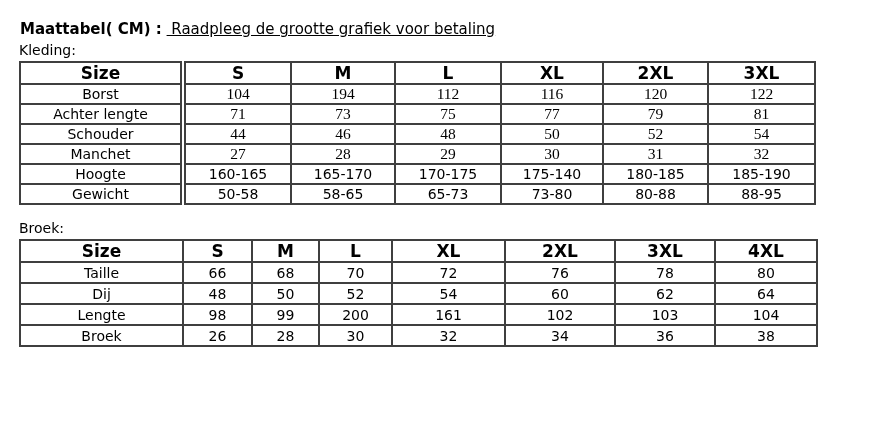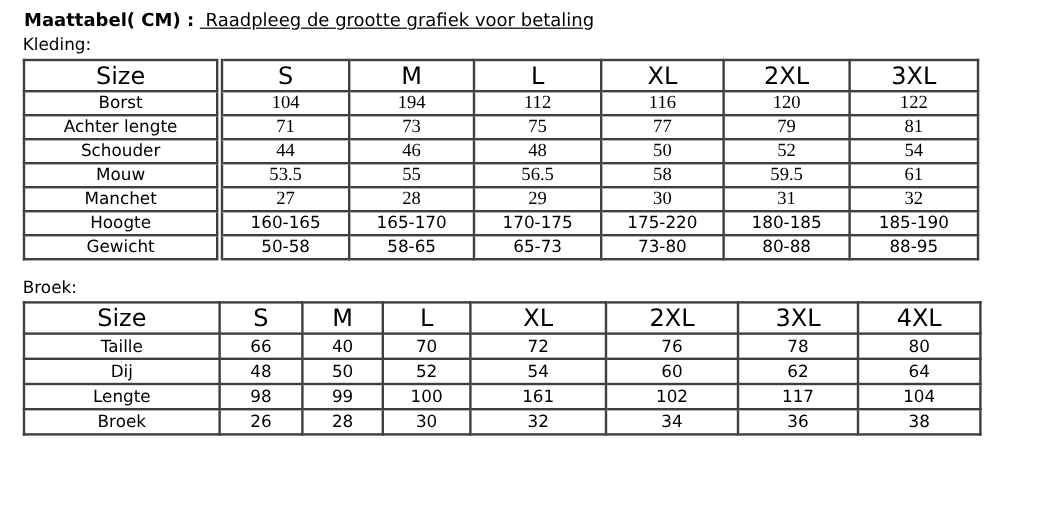--- a/index.html
+++ b/index.html
@@ -4,42 +4,42 @@
 <style>
   * { box-sizing: border-box; }
   html, body {
     margin: 0; padding: 0;
     width: 880px; height: 425px;
     background: #ffffff;
     color: #000000;
     font-family: "DejaVu Sans", "Liberation Sans", sans-serif;
     overflow: hidden;
   }
-  .content { padding: 8px 0 0 19px; }
+  .content { padding: 8px 0 0 19px; margin-top: 12px; }
 
   .title-line { font-size: 15px; line-height: 19px; margin: 0 0 3px 1px; white-space: nowrap; }
   .title-bold { font-weight: bold; }
   .title-note { text-decoration: underline; }
 
   .section-label { font-size: 14px; line-height: 17px; margin: 0; }
 
   table { border-collapse: collapse; table-layout: fixed; margin-top: 2px; }
   th, td {
     border: 2px solid #3f3f3f;
     text-align: center;
     vertical-align: middle;
     padding: 0;
     height: 20px;
     font-size: 14px;
     font-weight: normal;
     white-space: nowrap;
     overflow: hidden;
   }
   #broek-table th, #broek-table td { height: 21px; }
-  th { font-weight: normal; font-size: 20px; }
+  th { font-weight: bold; font-size: 17px; }
   
   #kleding-table .edge { border-right: 6px double #3f3f3f; }
   
   tr.sr td.val { font-family: "Liberation Serif", "DejaVu Serif", serif; font-size: 15.5px; }
 
   .spacer { height: 15px; }
 </style>
 </head>
 <body>
 
@@ -90,43 +90,34 @@
     <tr class="sr">
       <td class="edge">Schouder</td>
       <td class="val">44</td>
       <td class="val">46</td>
       <td class="val">48</td>
       <td class="val">50</td>
       <td class="val">52</td>
       <td class="val">54</td>
     </tr>
     <tr class="sr">
-      <td class="edge">Mouw</td>
-      <td class="val">53.5</td>
-      <td class="val">55</td>
-      <td class="val">56.5</td>
-      <td class="val">58</td>
-      <td class="val">59.5</td>
-      <td class="val">61</td>
-    </tr>
-    <tr class="sr">
       <td class="edge">Manchet</td>
       <td class="val">27</td>
       <td class="val">28</td>
       <td class="val">29</td>
       <td class="val">30</td>
       <td class="val">31</td>
       <td class="val">32</td>
     </tr>
     <tr>
       <td class="edge">Hoogte</td>
       <td class="val">160-165</td>
       <td class="val">165-170</td>
       <td class="val">170-175</td>
-      <td class="val">175-220</td>
+      <td class="val">175-140</td>
       <td class="val">180-185</td>
       <td class="val">185-190</td>
     </tr>
     <tr>
       <td class="edge">Gewicht</td>
       <td class="val">50-58</td>
       <td class="val">58-65</td>
       <td class="val">65-73</td>
       <td class="val">73-80</td>
       <td class="val">80-88</td>
@@ -157,45 +148,45 @@
       <th>M</th>
       <th>L</th>
       <th>XL</th>
       <th>2XL</th>
       <th>3XL</th>
       <th>4XL</th>
     </tr>
     <tr>
       <td>Taille</td>
       <td class="val">66</td>
-      <td class="val">40</td>
+      <td class="val">68</td>
       <td class="val">70</td>
       <td class="val">72</td>
       <td class="val">76</td>
       <td class="val">78</td>
       <td class="val">80</td>
     </tr>
     <tr>
       <td>Dij</td>
       <td class="val">48</td>
       <td class="val">50</td>
       <td class="val">52</td>
       <td class="val">54</td>
       <td class="val">60</td>
       <td class="val">62</td>
       <td class="val">64</td>
     </tr>
     <tr>
       <td>Lengte</td>
       <td class="val">98</td>
       <td class="val">99</td>
-      <td class="val">100</td>
+      <td class="val">200</td>
       <td class="val">161</td>
       <td class="val">102</td>
-      <td class="val">117</td>
+      <td class="val">103</td>
       <td class="val">104</td>
     </tr>
     <tr>
       <td>Broek</td>
       <td class="val">26</td>
       <td class="val">28</td>
       <td class="val">30</td>
       <td class="val">32</td>
       <td class="val">34</td>
       <td class="val">36</td>

